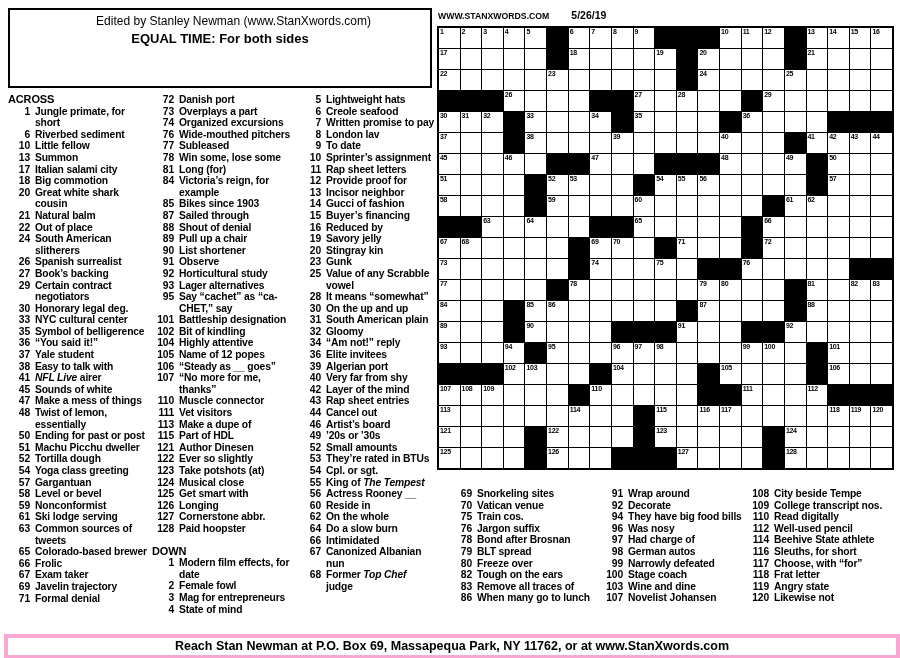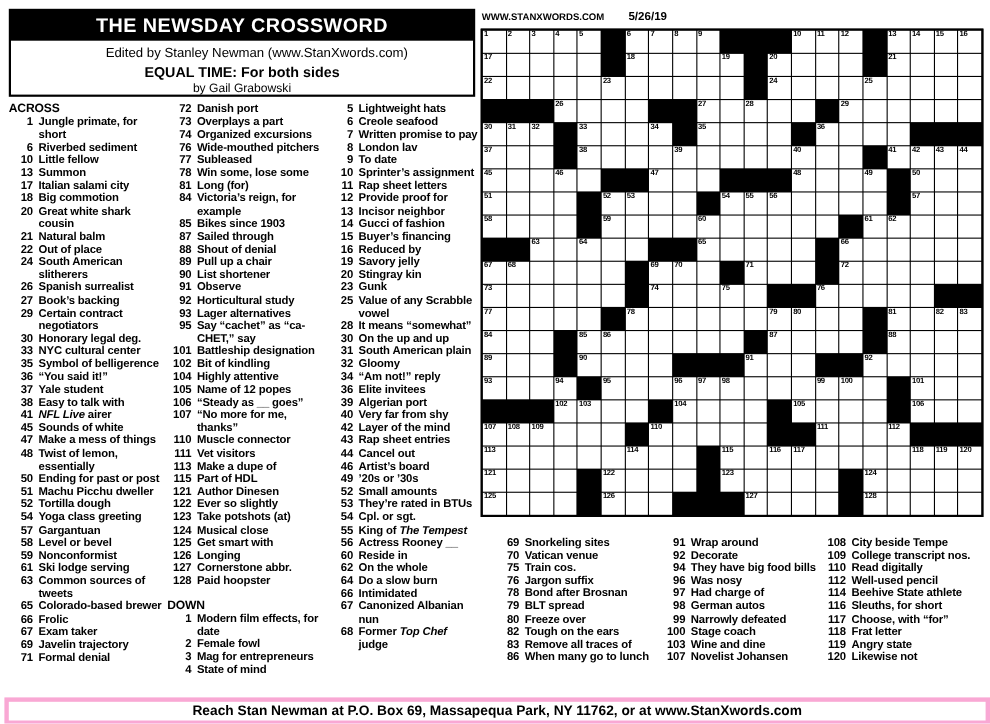--- a/index.html
+++ b/index.html
@@ -45,24 +45,22 @@
   
   .footer{position:absolute;left:4px;top:634px;width:888px;height:17px;border:4px solid #f9a8d4;
           text-align:center;font-weight:bold;font-size:12.5px;line-height:17px;}
 </style>
 </head>
 <body>
 
 <div class="page">
 
   <div class="masthead">
-    <div class="masthead-bar">THE NEWSDAY CROSSWORD</div>
     <div class="masthead-edited">Edited by Stanley Newman (www.StanXwords.com)</div>
     <div class="masthead-theme">EQUAL TIME: For both sides</div>
-    <div class="masthead-byline">by Gail Grabowski</div>
   </div>
 
   <div class="topline">
     <span class="website">WWW.STANXWORDS.COM</span>
     <span class="pdate">5/26/19</span>
   </div>
 
   <div class="grid" id="grid">
       <div class="cell">
         <span class="num">1</span>

